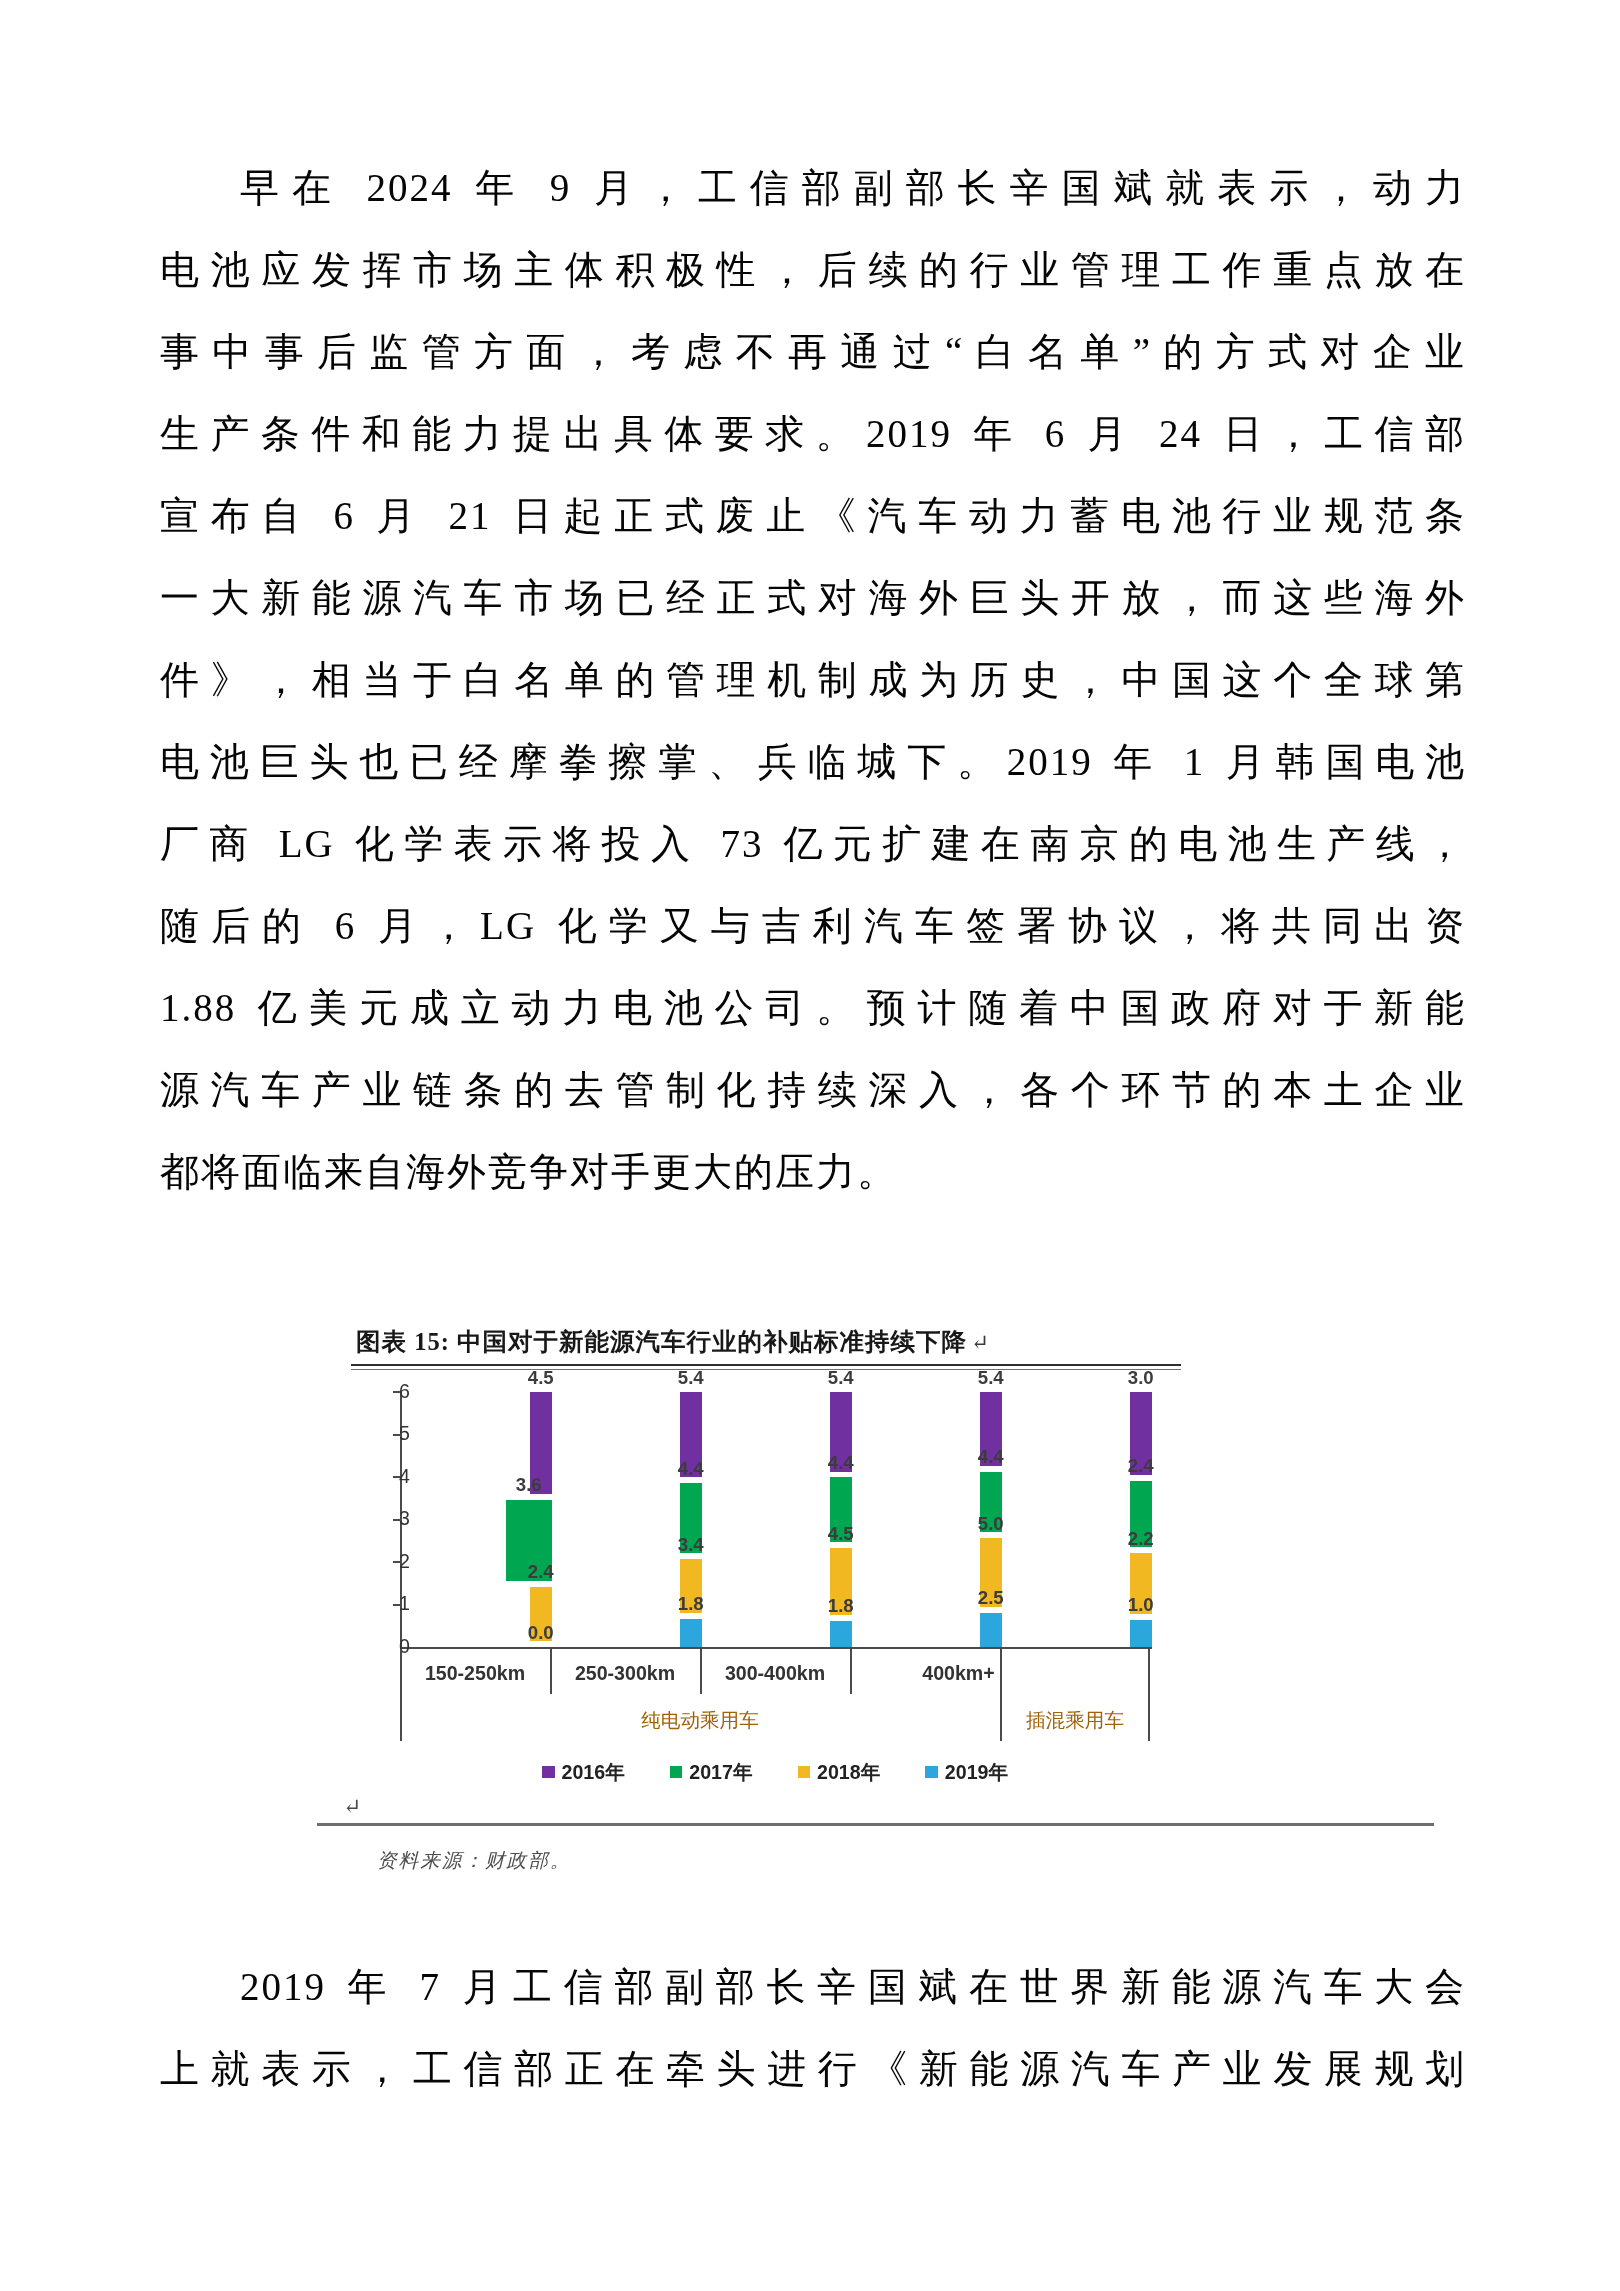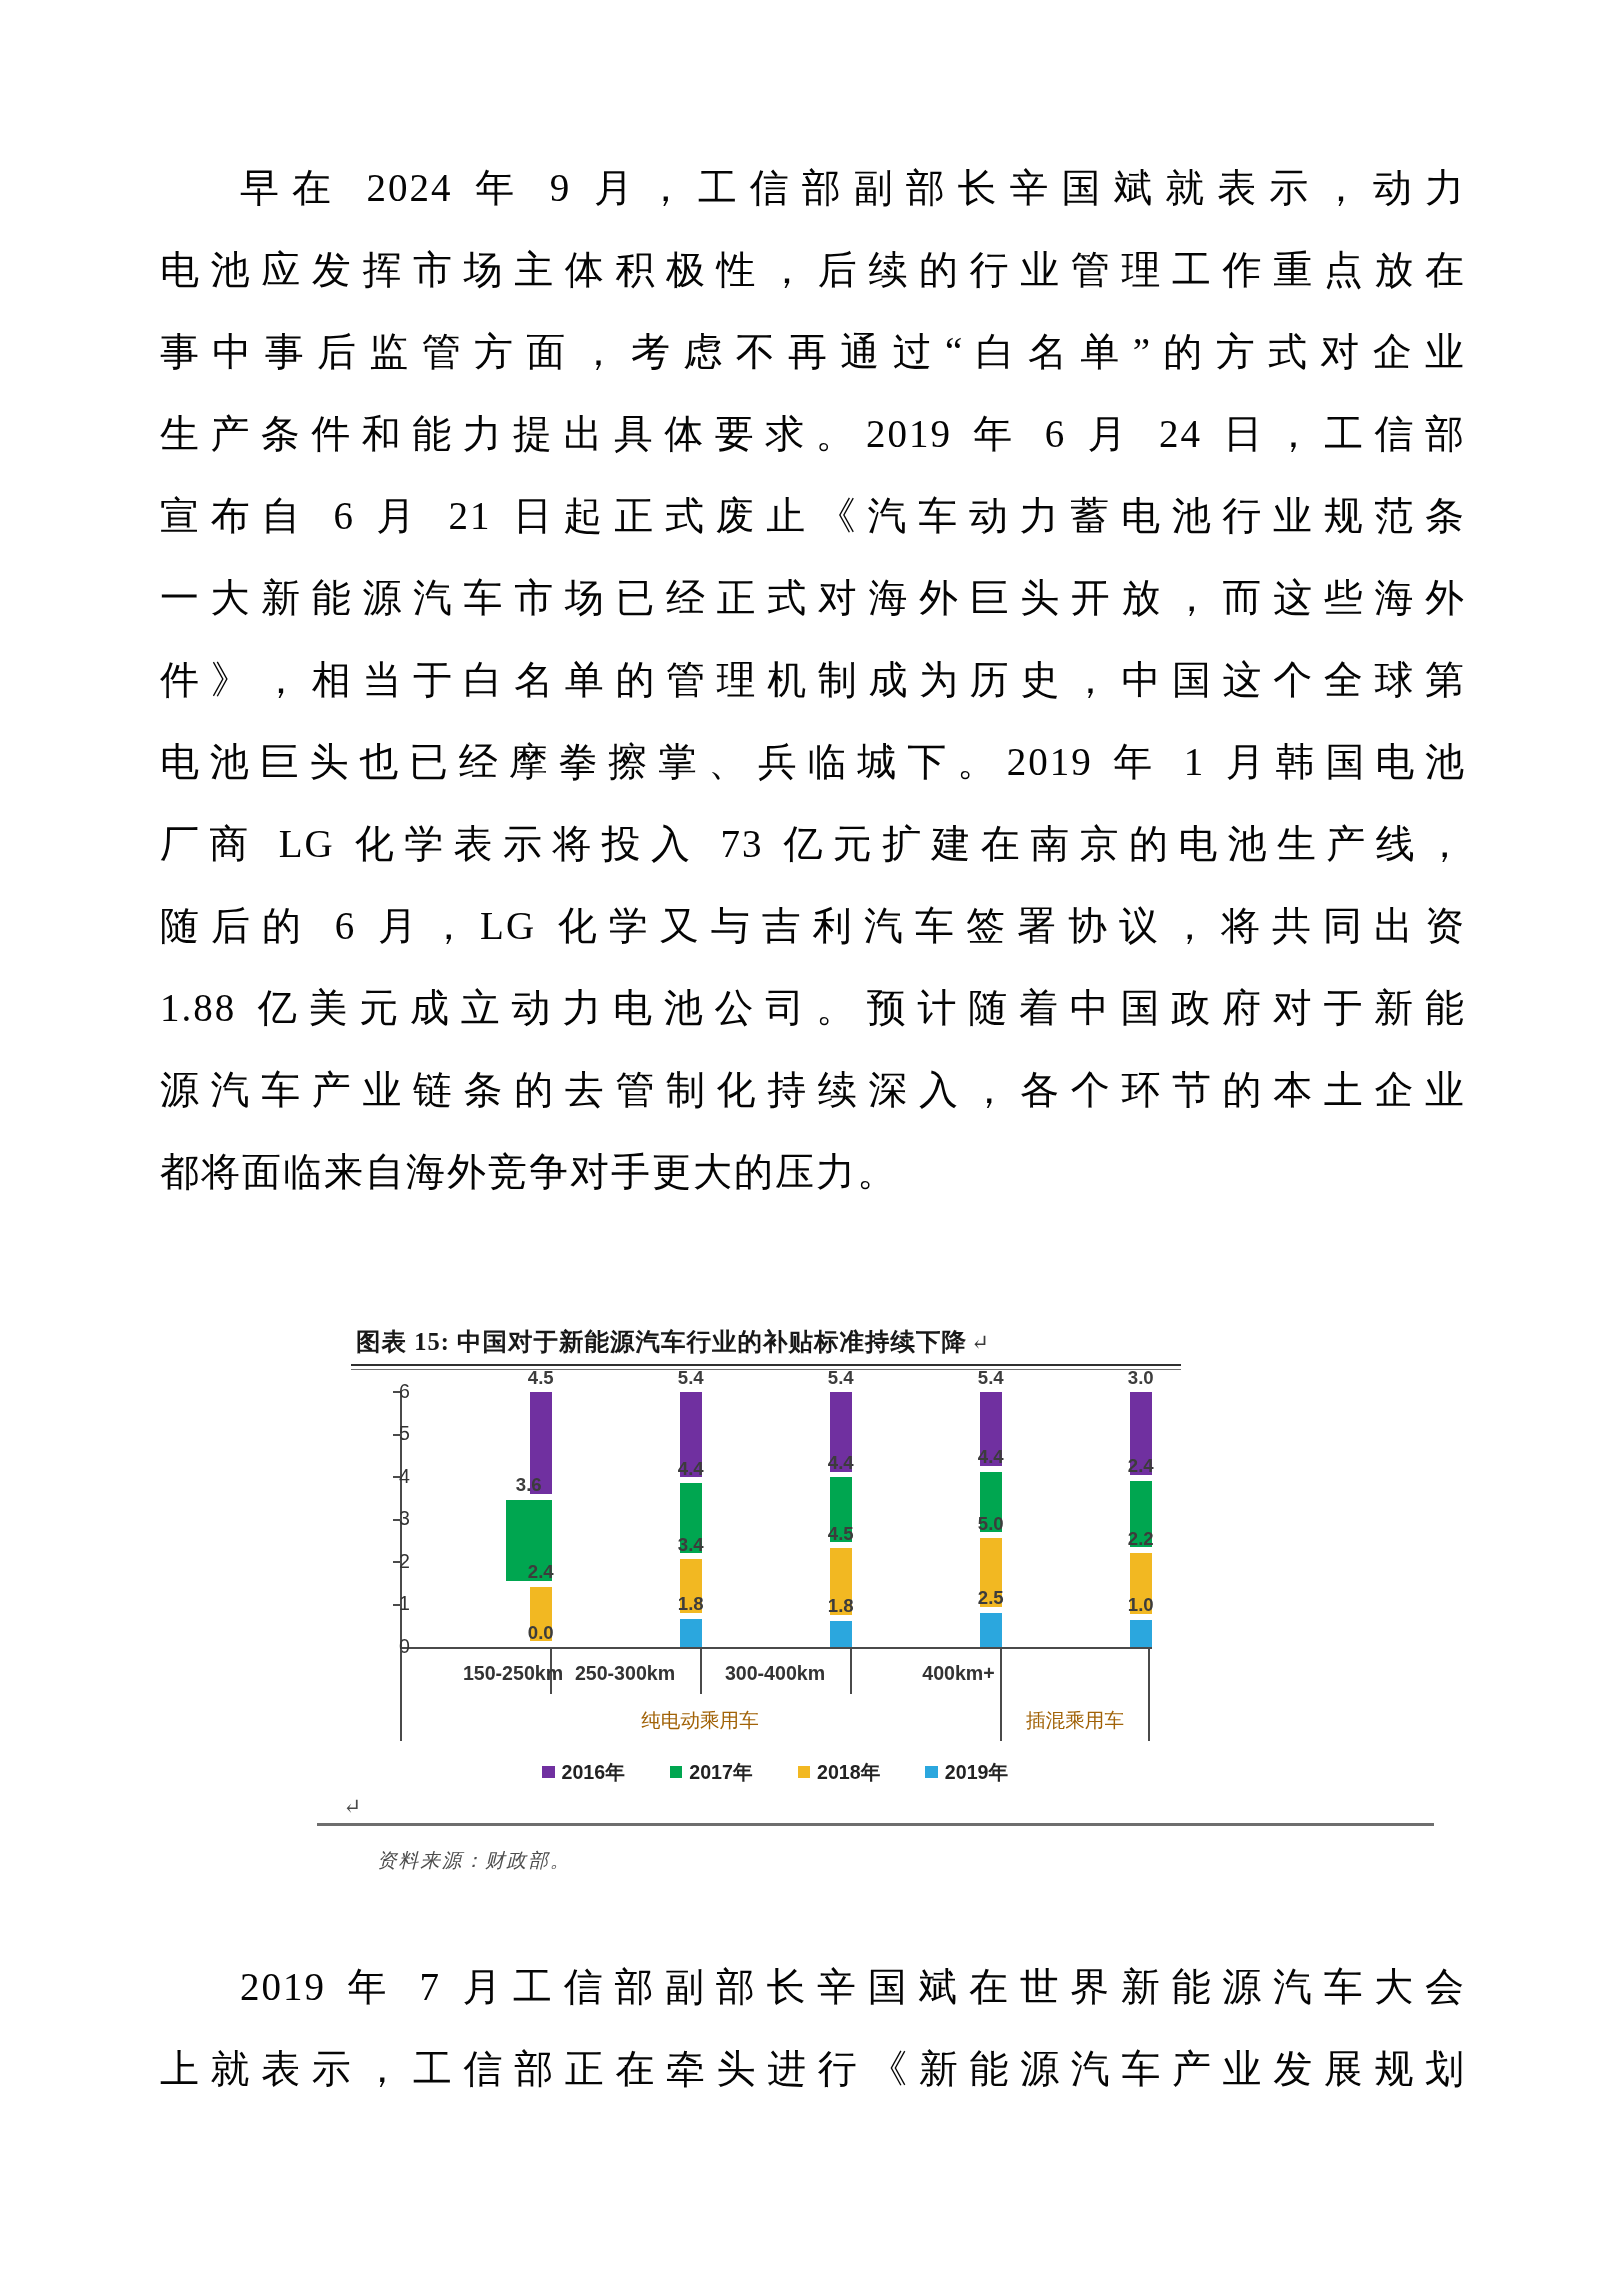--- a/index.html
+++ b/index.html
@@ -160,21 +160,21 @@
         </div>
       <div id="yaxis"></div>
     </div>
     <div class="xarea" id="xarea">
         <div class="vline" style="left: 0px; height: 92px;"></div>
         <div class="vline" style="left: 150px; height: 45px;"></div>
         <div class="vline" style="left: 300px; height: 45px;"></div>
         <div class="vline" style="left: 450px; height: 45px;"></div>
         <div class="vline" style="left: 600px; height: 92px;"></div>
         <div class="vline" style="left: 748px; height: 92px;"></div>
-        <div class="rlabel" style="left: 0px; width: 150px; margin-left: 38px;">150-250km</div>
+        <div class="rlabel" style="left: 0px; width: 150px;">150-250km</div>
         <div class="rlabel" style="left: 150px; width: 150px;">250-300km</div>
         <div class="rlabel" style="left: 300px; width: 150px; text-align: center;">300-400km</div>
         <div class="rlabel" style="left: 448px; width: 159px; padding-left: 31px;">400km+</div>
         <div class="rlabel" style="left: 600px; width: 150px;"></div>
         <div class="bandlabel" style="left: 0px; width: 600px;">纯电动乘用车</div>
         <div class="bandlabel" style="left: 600px; width: 150px;">插混乘用车</div>
       </div>
     <div class="legend" id="legend">
         <div class="litem">
           <span class="swatch" style="background: rgb(112, 48, 160);"></span>

